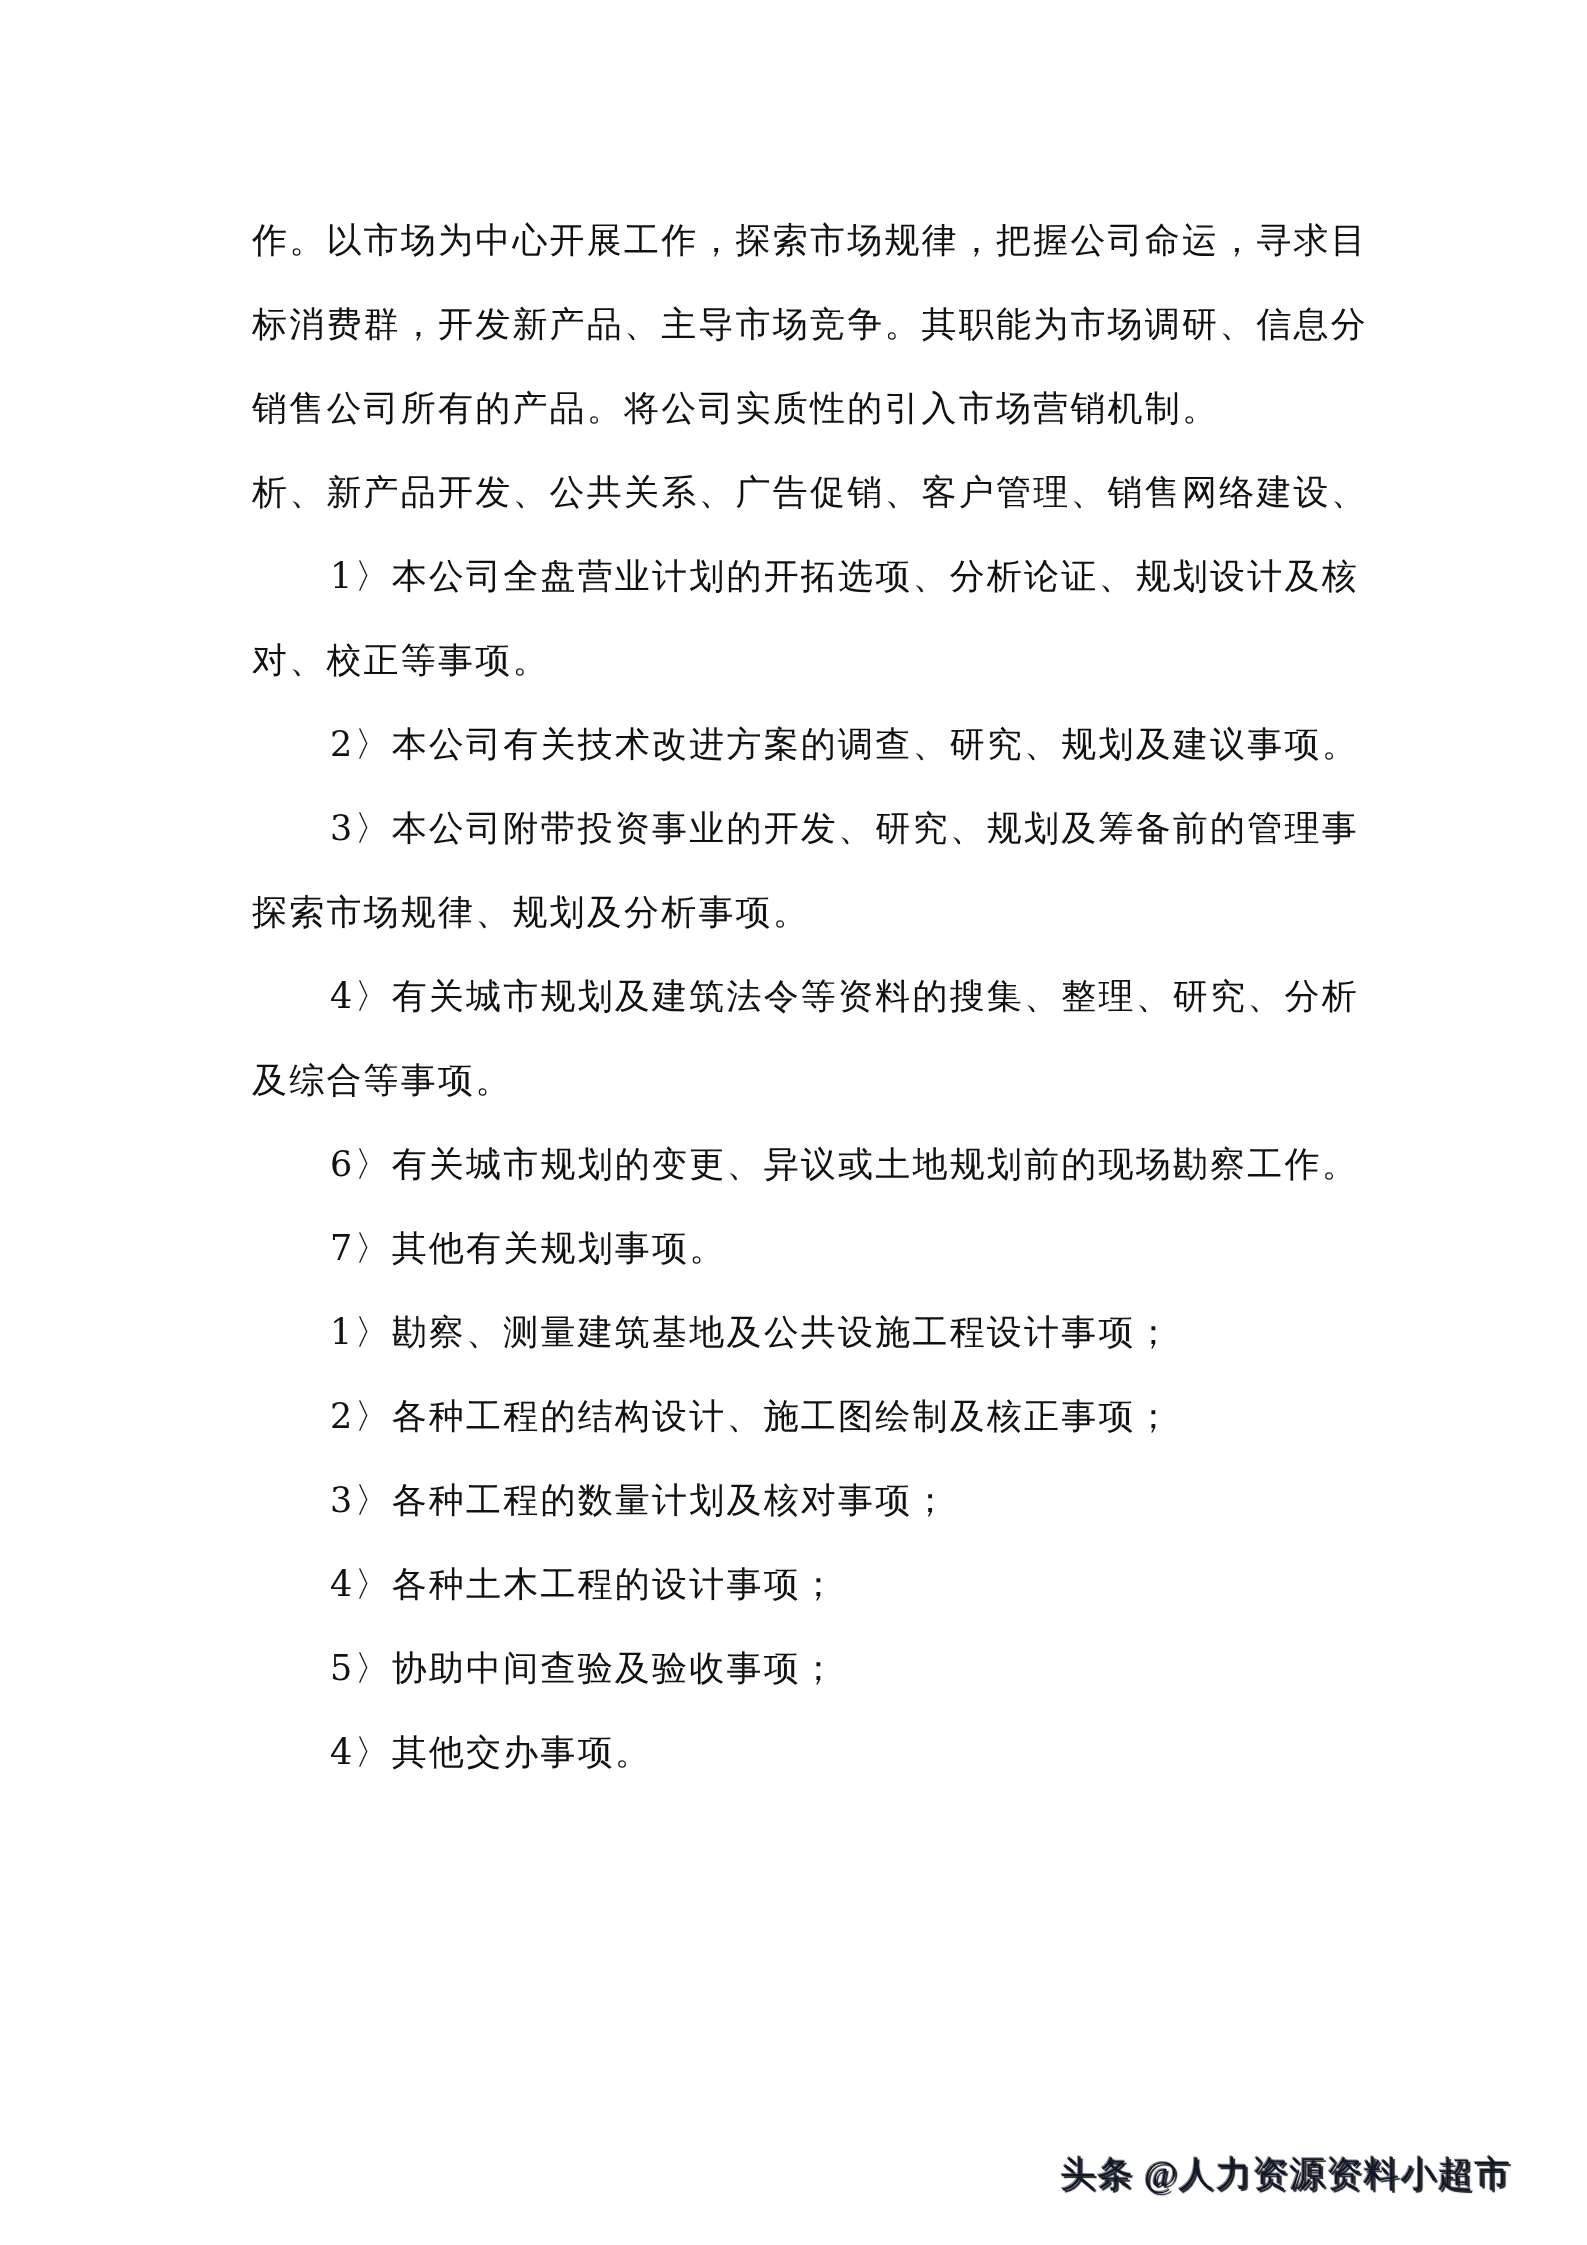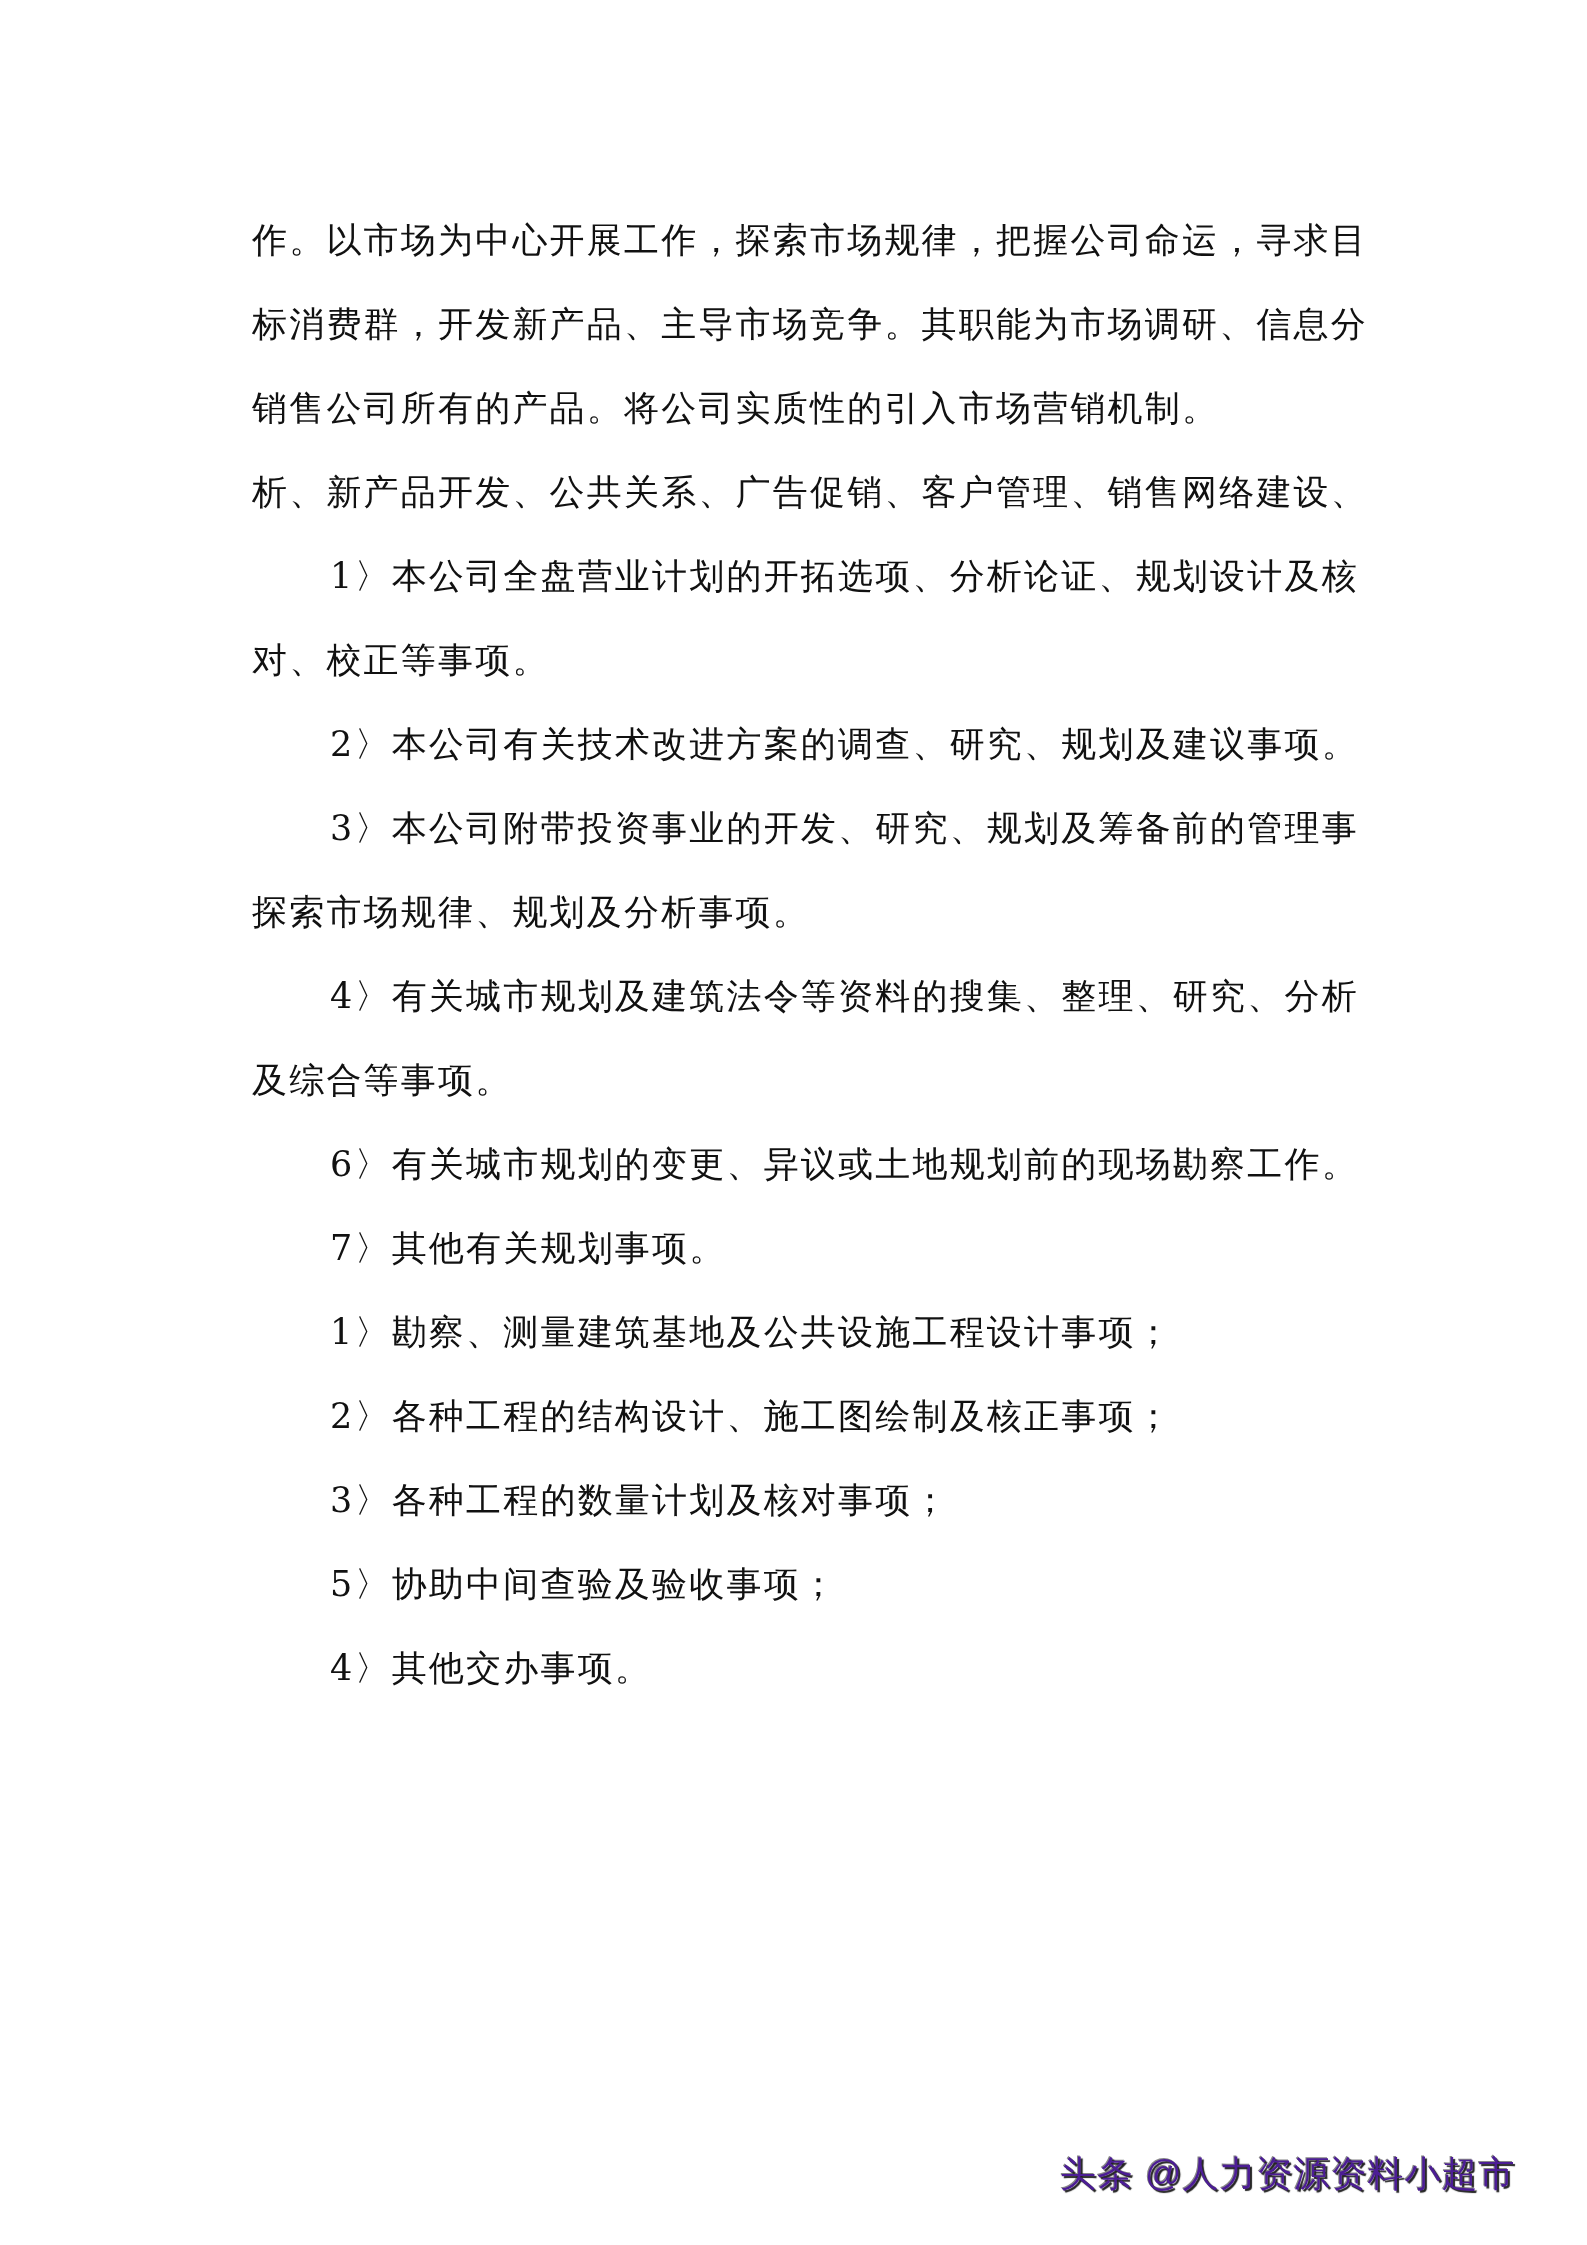--- a/index.html
+++ b/index.html
@@ -31,23 +31,23 @@
     .indent {
       padding-left: 78px;
     }
     .heading {
       font-weight: bold;
     }
     .watermark {
       position: absolute;
       left: 1060px;
       top: 2150px;
-      font-family: Liberation Sans, sans-serif;
+      font-family: Liberation Serif, serif;
       font-size: 36px;
-      color: #4c1d95;
+      color: #0f172a;
       letter-spacing: 1px;
       text-shadow: 2px 2px 1px #222222, -1px -1px 0 #888888;
       white-space: nowrap;
     }
   </style>
 </head>
 <body>
 
 <div class="page">
   <div class="line">作。以市场为中心开展工作，探索市场规律，把握公司命运，寻求目</div>
@@ -63,17 +63,18 @@
   <div class="line">探索市场规律、规划及分析事项。</div>
   <div class="line indent">4〉有关城市规划及建筑法令等资料的搜集、整理、研究、分析</div>
   <div class="line">及综合等事项。</div>
   <div class="line indent">6〉有关城市规划的变更、异议或土地规划前的现场勘察工作。</div>
   <div class="line indent">7〉其他有关规划事项。</div>
 
 
   <div class="line indent">1〉勘察、测量建筑基地及公共设施工程设计事项；</div>
   <div class="line indent">2〉各种工程的结构设计、施工图绘制及核正事项；</div>
   <div class="line indent">3〉各种工程的数量计划及核对事项；</div>
+  <div class="line indent">4〉各种土木工程的设计事项；</div>
   <div class="line indent">5〉协助中间查验及验收事项；</div>
   <div class="line indent">4〉其他交办事项。</div>
 </div>
 
 <div class="watermark">头条 @人力资源资料小超市</div>
 
 </body></html>

